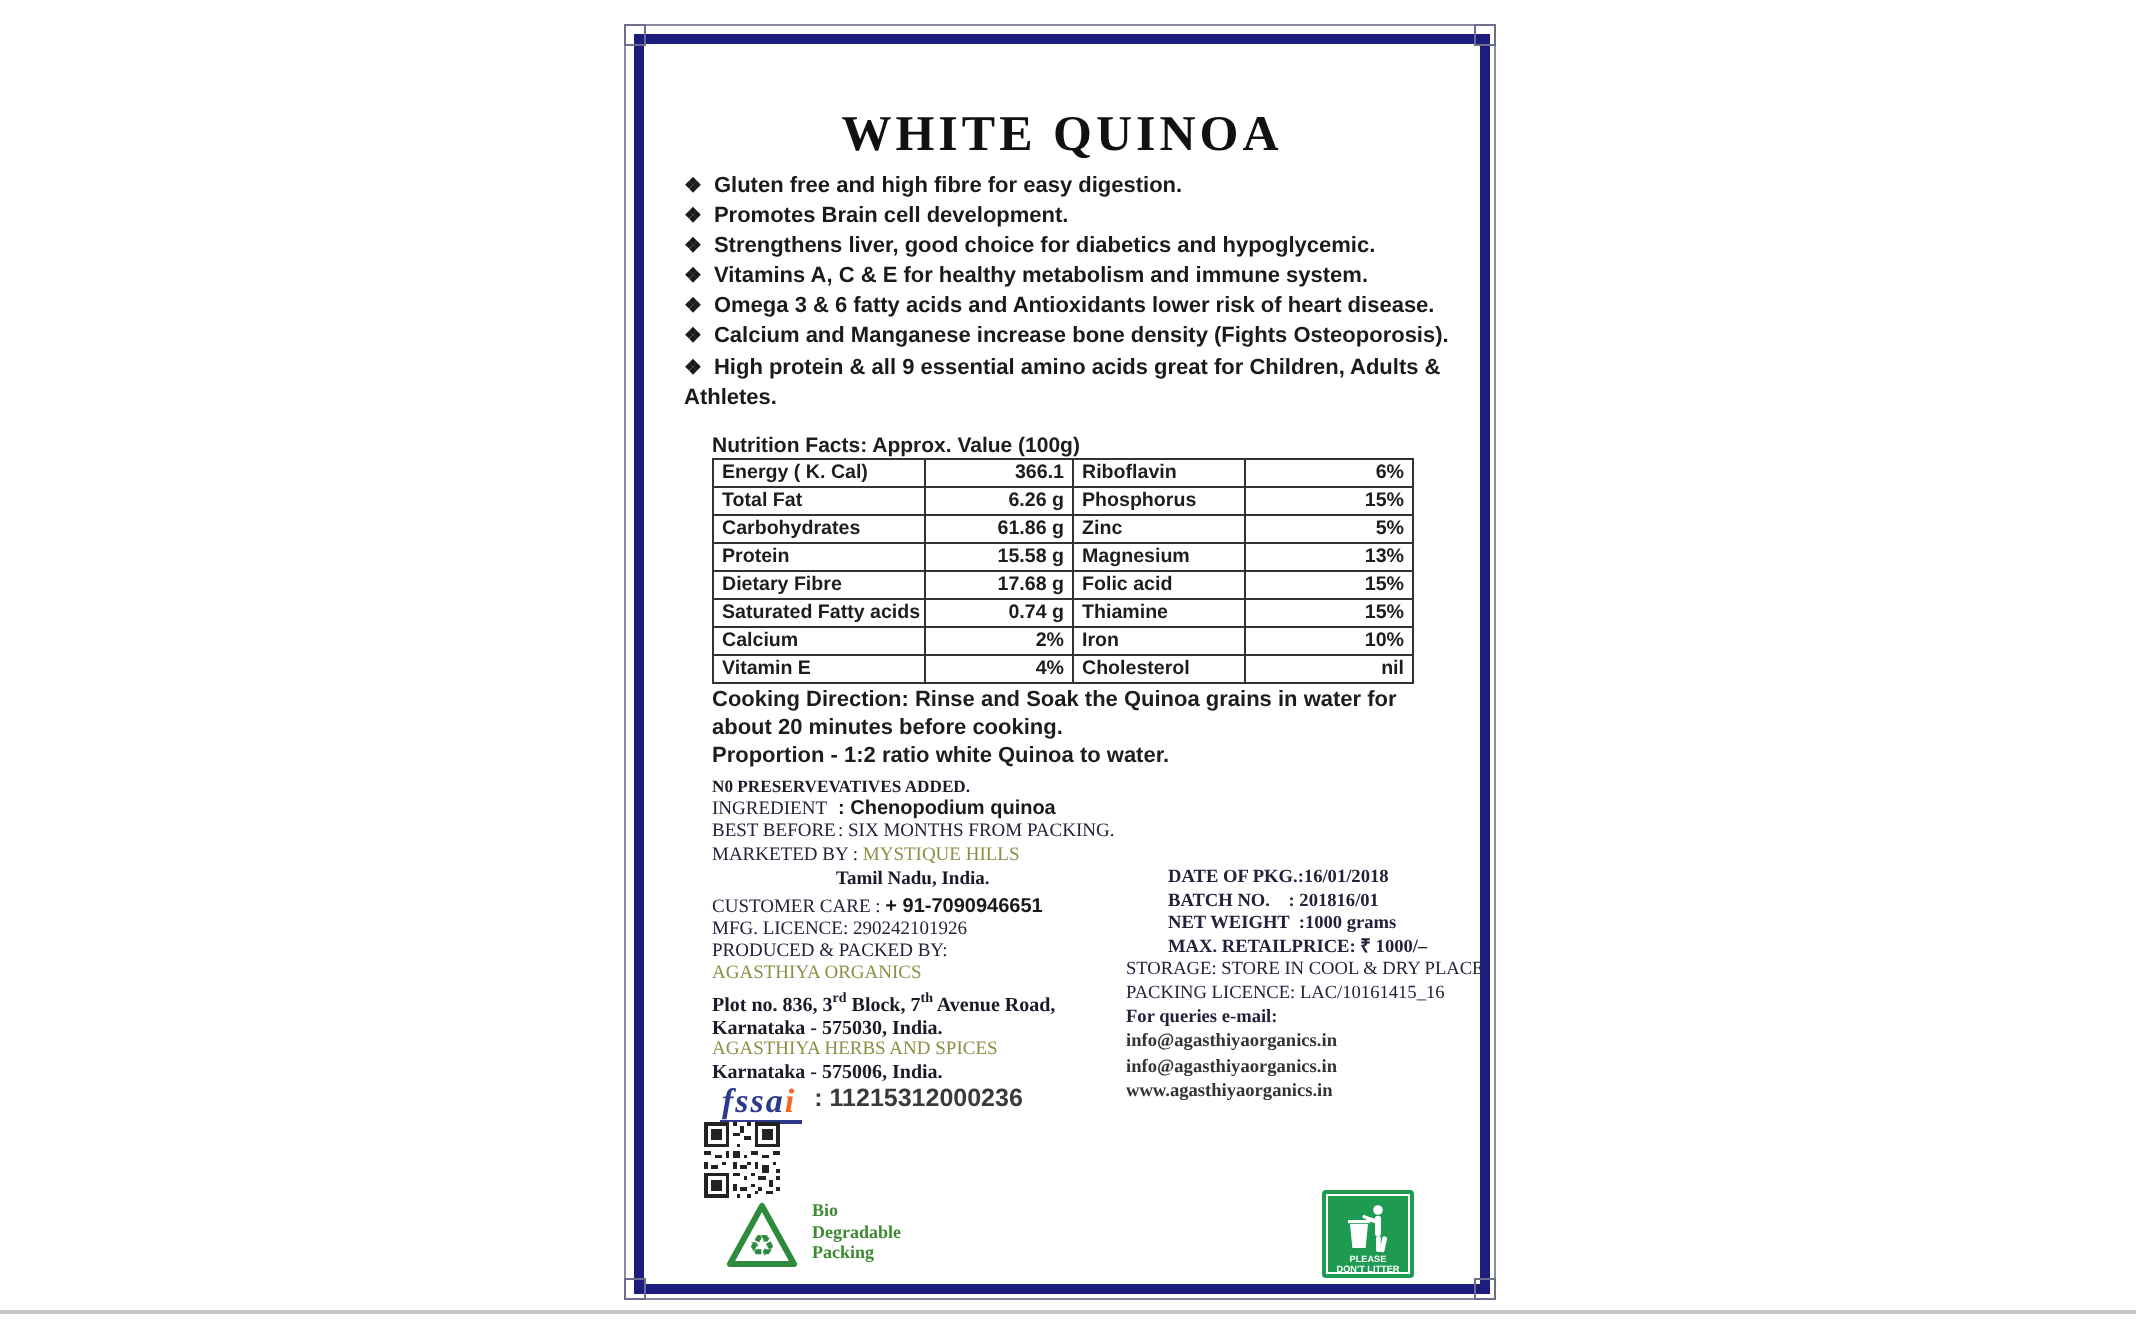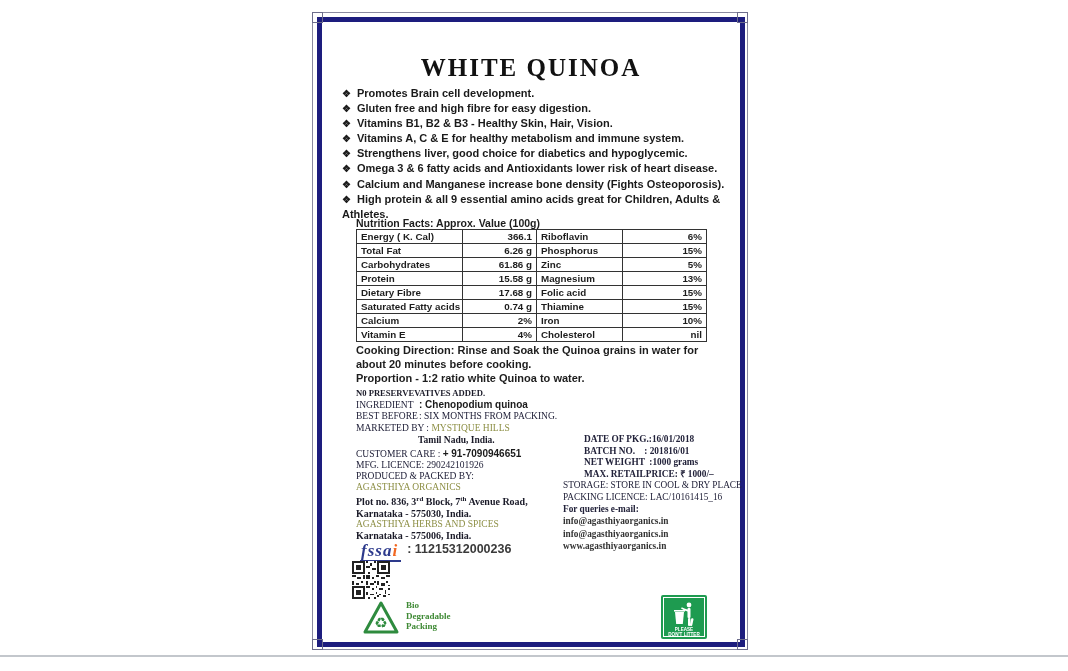--- a/index.html
+++ b/index.html
@@ -74,25 +74,24 @@
   <div class="b-corner" style="left:312px;top:12px;"></div>
   <div class="b-corner" style="left:737px;top:12px;"></div>
   <div class="b-corner" style="left:312px;top:639px;"></div>
   <div class="b-corner" style="left:737px;top:639px;"></div>
 
   <div class="label">
 
     <div class="title">WHITE QUINOA</div>
 
     <div class="bullets">
+      <div class="bullet-row"><span class="b">❖</span><span>Gluten free and high fibre for easy digestion.</span></div>
       <div class="bullet-row"><span class="b">❖</span><span>Promotes Brain cell development.</span></div>
-      <div class="bullet-row"><span class="b">❖</span><span>Gluten free and high fibre for easy digestion.</span></div>
-      <div class="bullet-row"><span class="b">❖</span><span>Vitamins B1, B2 &amp; B3 - Healthy Skin, Hair, Vision.</span></div>
+      <div class="bullet-row"><span class="b">❖</span><span>Strengthens liver, good choice for diabetics and hypoglycemic.</span></div>
       <div class="bullet-row"><span class="b">❖</span><span>Vitamins A, C &amp; E for healthy metabolism and immune system.</span></div>
-      <div class="bullet-row"><span class="b">❖</span><span>Strengthens liver, good choice for diabetics and hypoglycemic.</span></div>
       <div class="bullet-row"><span class="b">❖</span><span>Omega 3 &amp; 6 fatty acids and Antioxidants lower risk of heart disease.</span></div>
       <div class="bullet-row"><span class="b">❖</span><span>Calcium and Manganese increase bone density (Fights Osteoporosis).</span></div>
       <div class="bullet-row"><span class="b">❖</span><span>High protein &amp; all 9 essential amino acids great for Children, Adults &amp; Athletes.</span></div>
     </div>
 
     <div class="nut-head">Nutrition Facts: Approx. Value (100g)</div>
 
     <table class="nut">
       <colgroup>
           <col style="width:106px">

